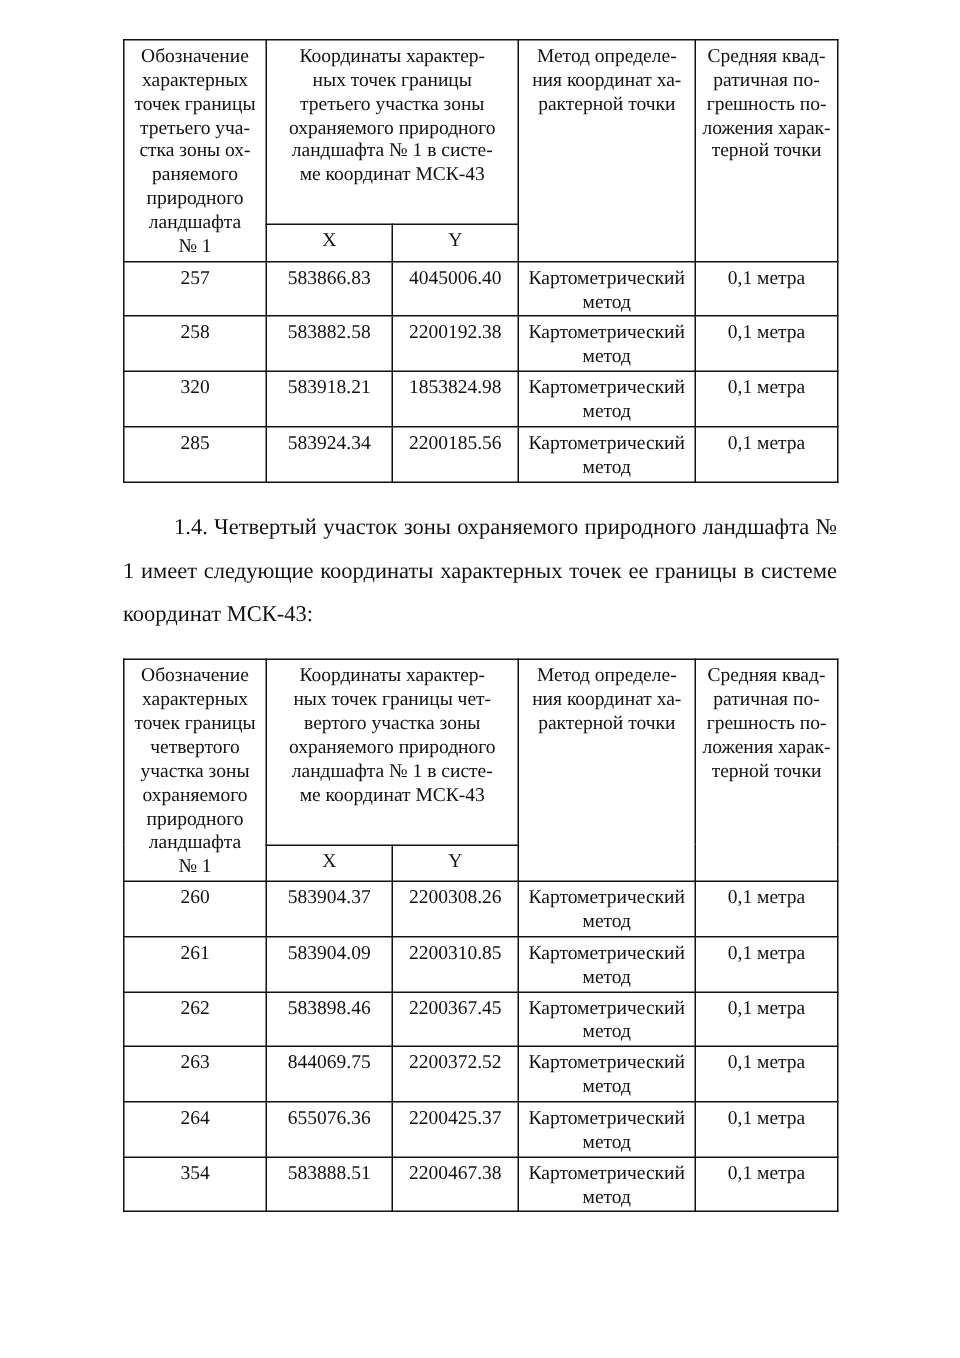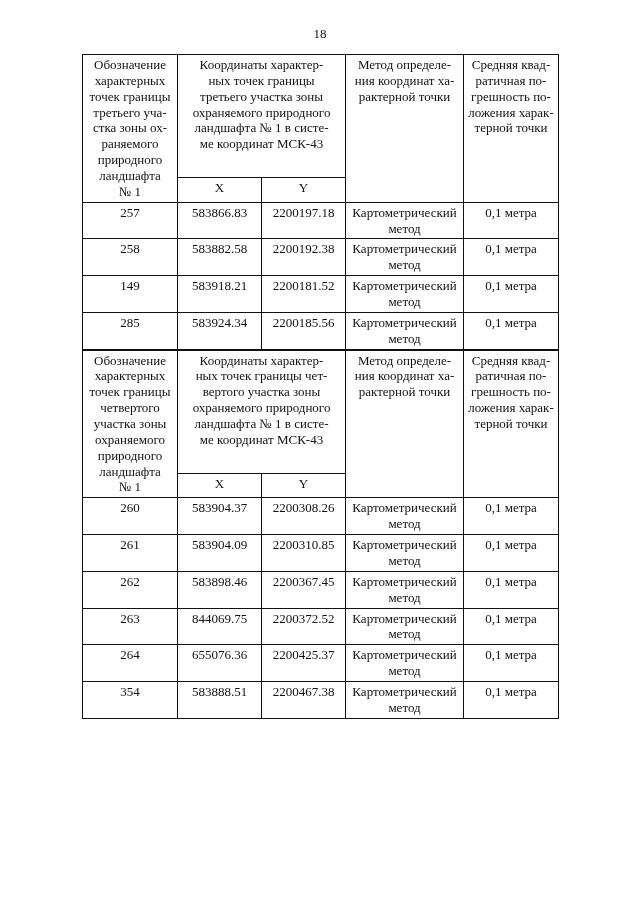--- a/index.html
+++ b/index.html
@@ -55,21 +55,20 @@
     text-align: justify;
     text-indent: 34px;
     margin: 16px 0 14px 0;
   }
 </style>
 </head>
 <body>
 
 <div class="page">
 
-  <div class="page-number">18</div>
 
   <table class="coords-table">
     <colgroup>
       <col class="c1">
         <col class="c2">
         <col class="c3">
         <col class="c4">
         <col class="c5">
     </colgroup>
     <tbody>
@@ -100,52 +99,53 @@
       </tr>
       <tr>
         <td class="xy">X</td>
         <td class="xy">Y</td>
       </tr>
     </tbody>
     <tbody class="data-rows">
         <tr>
           <td>257</td>
           <td>583866.83</td>
-          <td>2200197.18</td>
+          <td>4045006.40</td>
           <td>Картометрический
 метод</td>
           <td>0,1 метра</td>
         </tr>
         <tr>
           <td>258</td>
           <td>583882.58</td>
           <td>2200192.38</td>
           <td>Картометрический
 метод</td>
           <td>0,1 метра</td>
         </tr>
         <tr>
-          <td>149</td>
+          <td>320</td>
           <td>583918.21</td>
-          <td>2200181.52</td>
+          <td>1853824.98</td>
           <td>Картометрический
 метод</td>
           <td>0,1 метра</td>
         </tr>
         <tr>
           <td>285</td>
           <td>583924.34</td>
           <td>2200185.56</td>
           <td>Картометрический
 метод</td>
           <td>0,1 метра</td>
         </tr>
       </tbody>
   </table>
 
+  <p class="para">1.4. Четвертый участок зоны охраняемого природного ландшафта № 1 имеет следующие координаты характерных точек ее границы в системе координат МСК-43:</p>
 
   <table class="coords-table">
     <colgroup>
       <col class="c1">
         <col class="c2">
         <col class="c3">
         <col class="c4">
         <col class="c5">
     </colgroup>
     <tbody>

